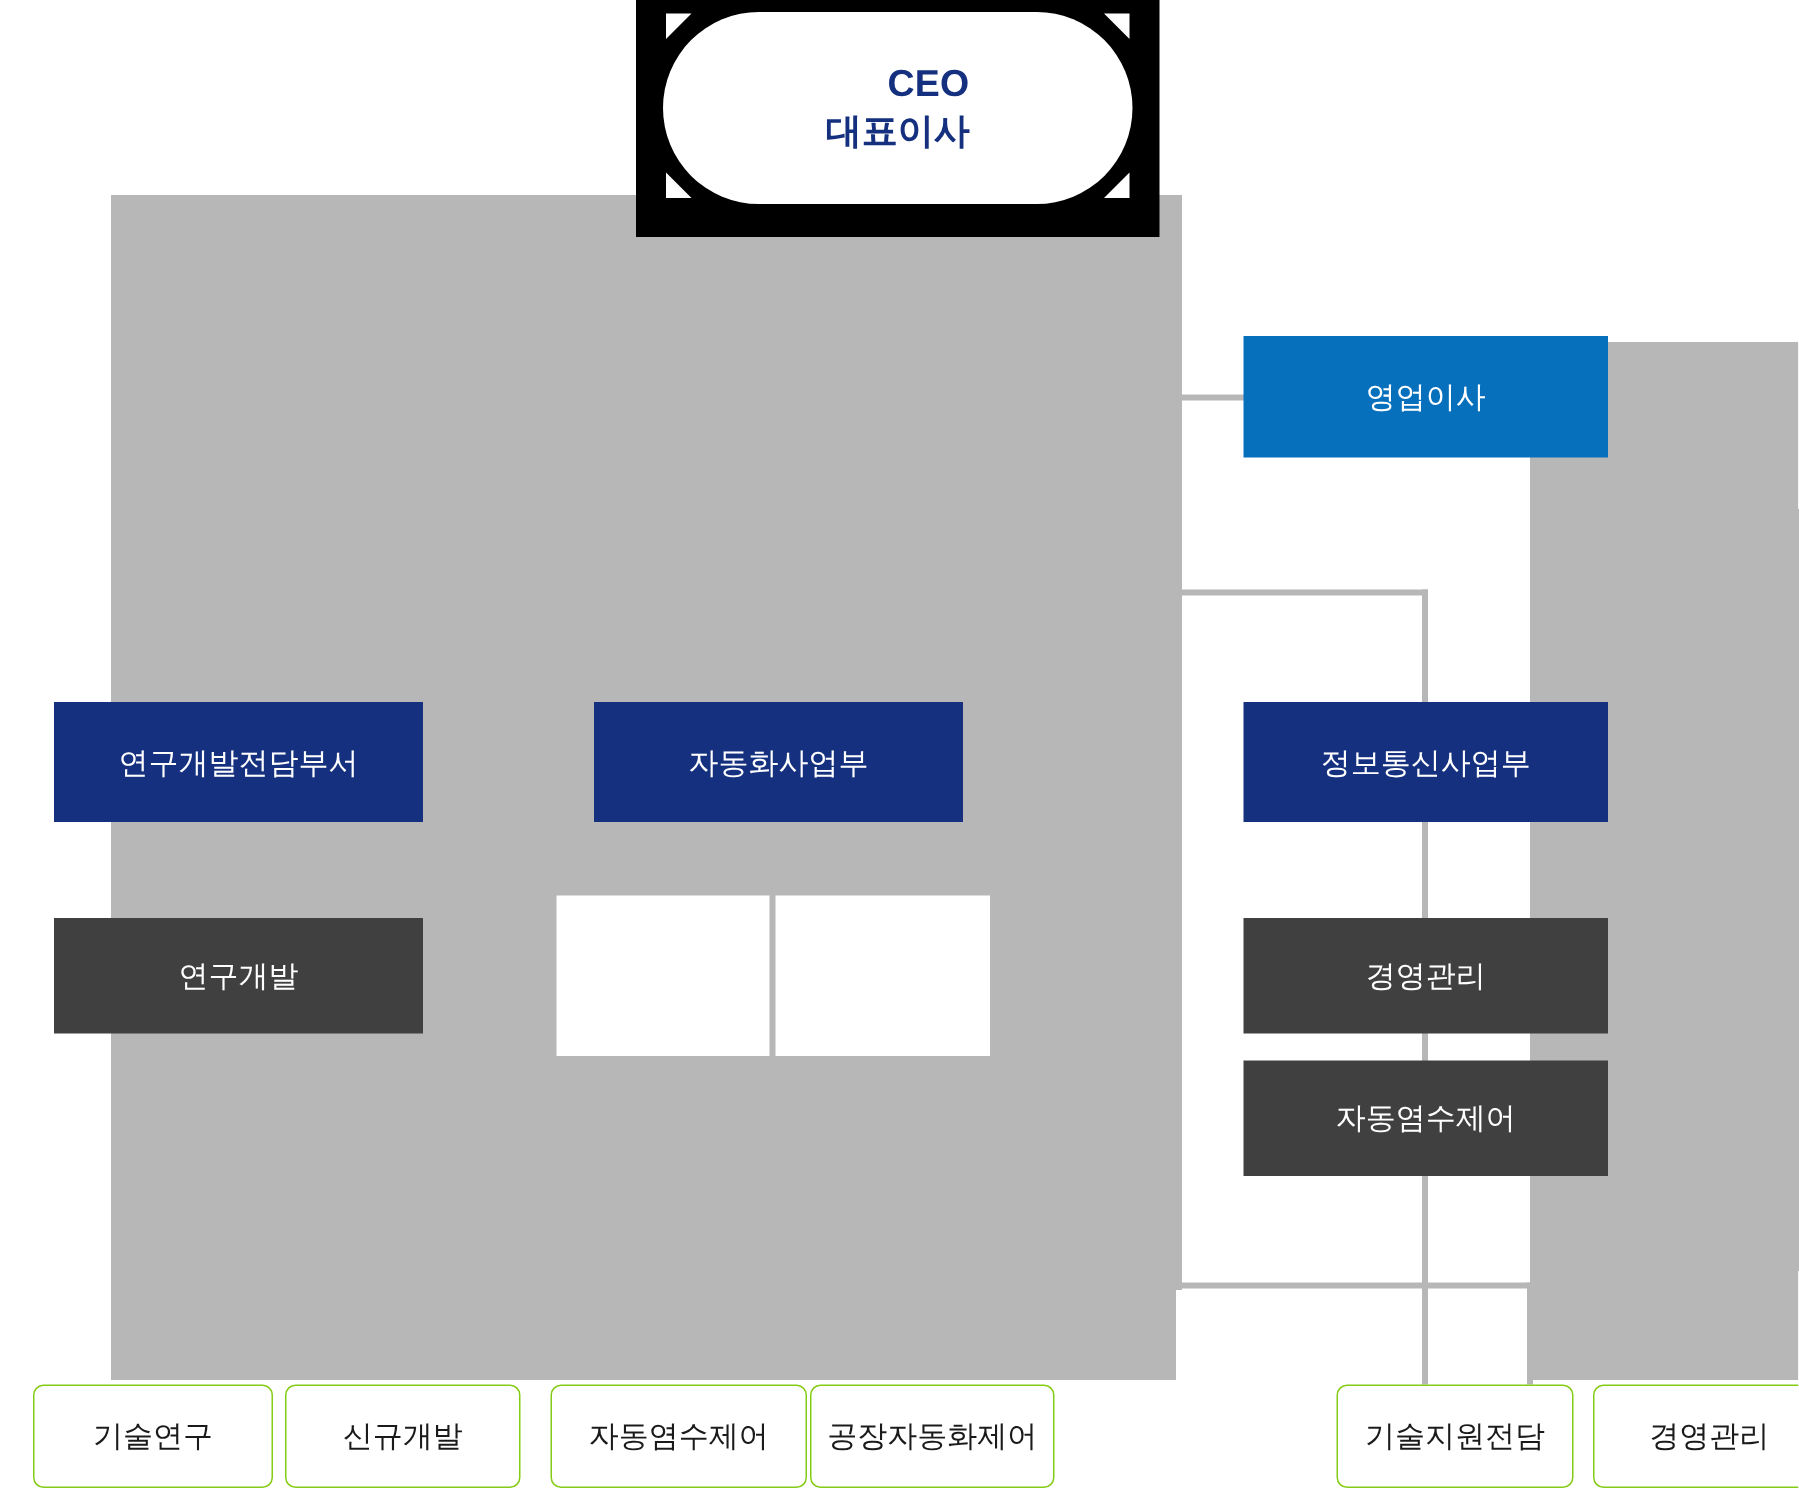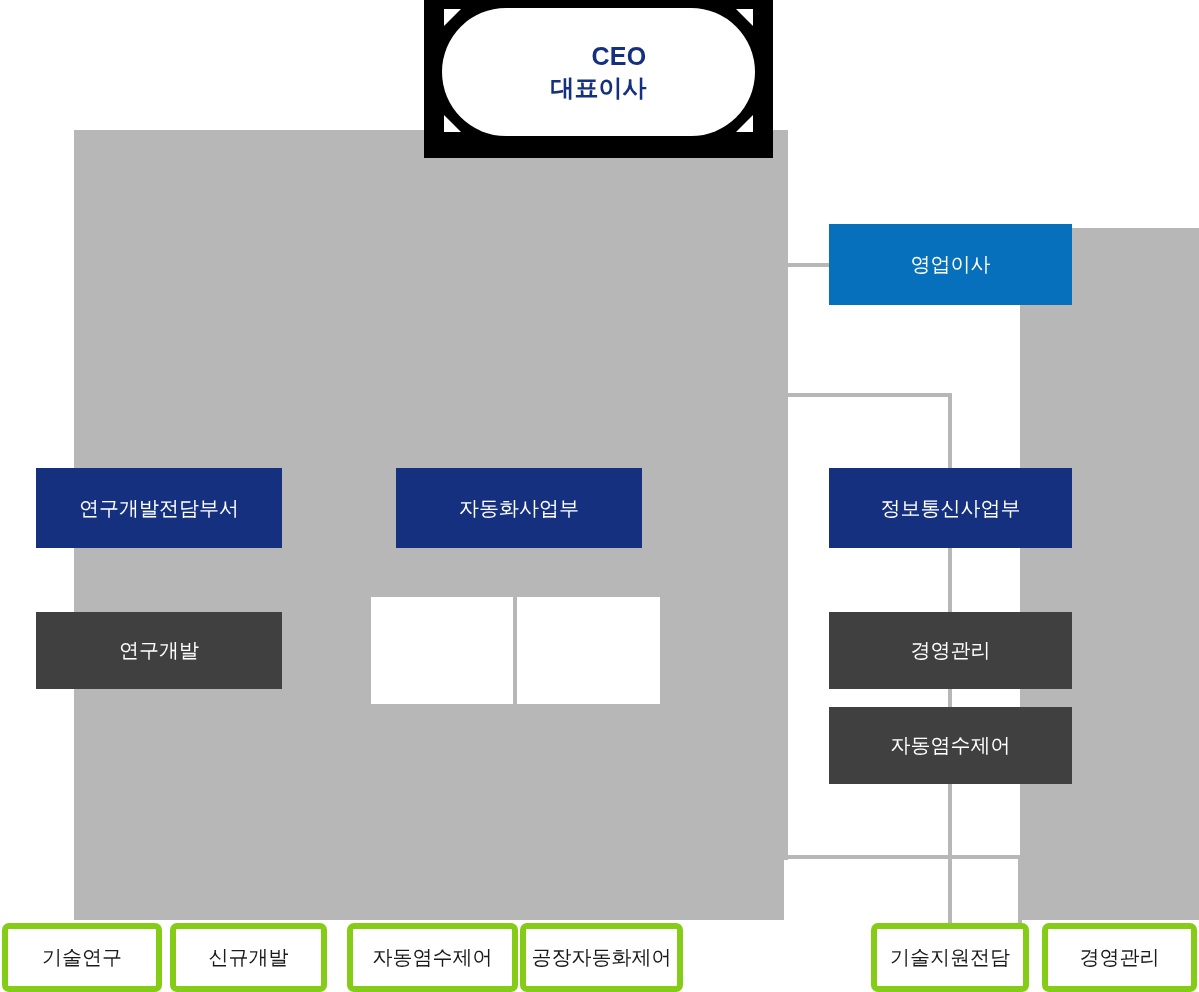--- a/index.html
+++ b/index.html
@@ -92,29 +92,30 @@
   .box.azure { background: #0670bd; }
   .box.slate { background: #404040; }
   .box.blank { background: #ffffff; }
 
   
   .leaf {
     position: absolute;
     top: 923px;
     height: 69px;
     background: #ffffff;
-    border: 6px solid #84cc16;
+    border: 1px solid #84cc16;
     border-radius: 7px;
     box-sizing: border-box;
     display: flex;
     align-items: center;
     justify-content: center;
     color: #1a1a1a;
     font-size: 20px;
     text-align: center;
+    margin-left: 20px;
   }
 </style>
 </head>
 <body>
 
 <div id="chart">
 
   <div class="plate" style="left:74px; top:130px; width:710px; height:790px;"></div>
 
   <div class="plate" style="left:1020px; top:228px; width:179px; height:692px;"></div>

